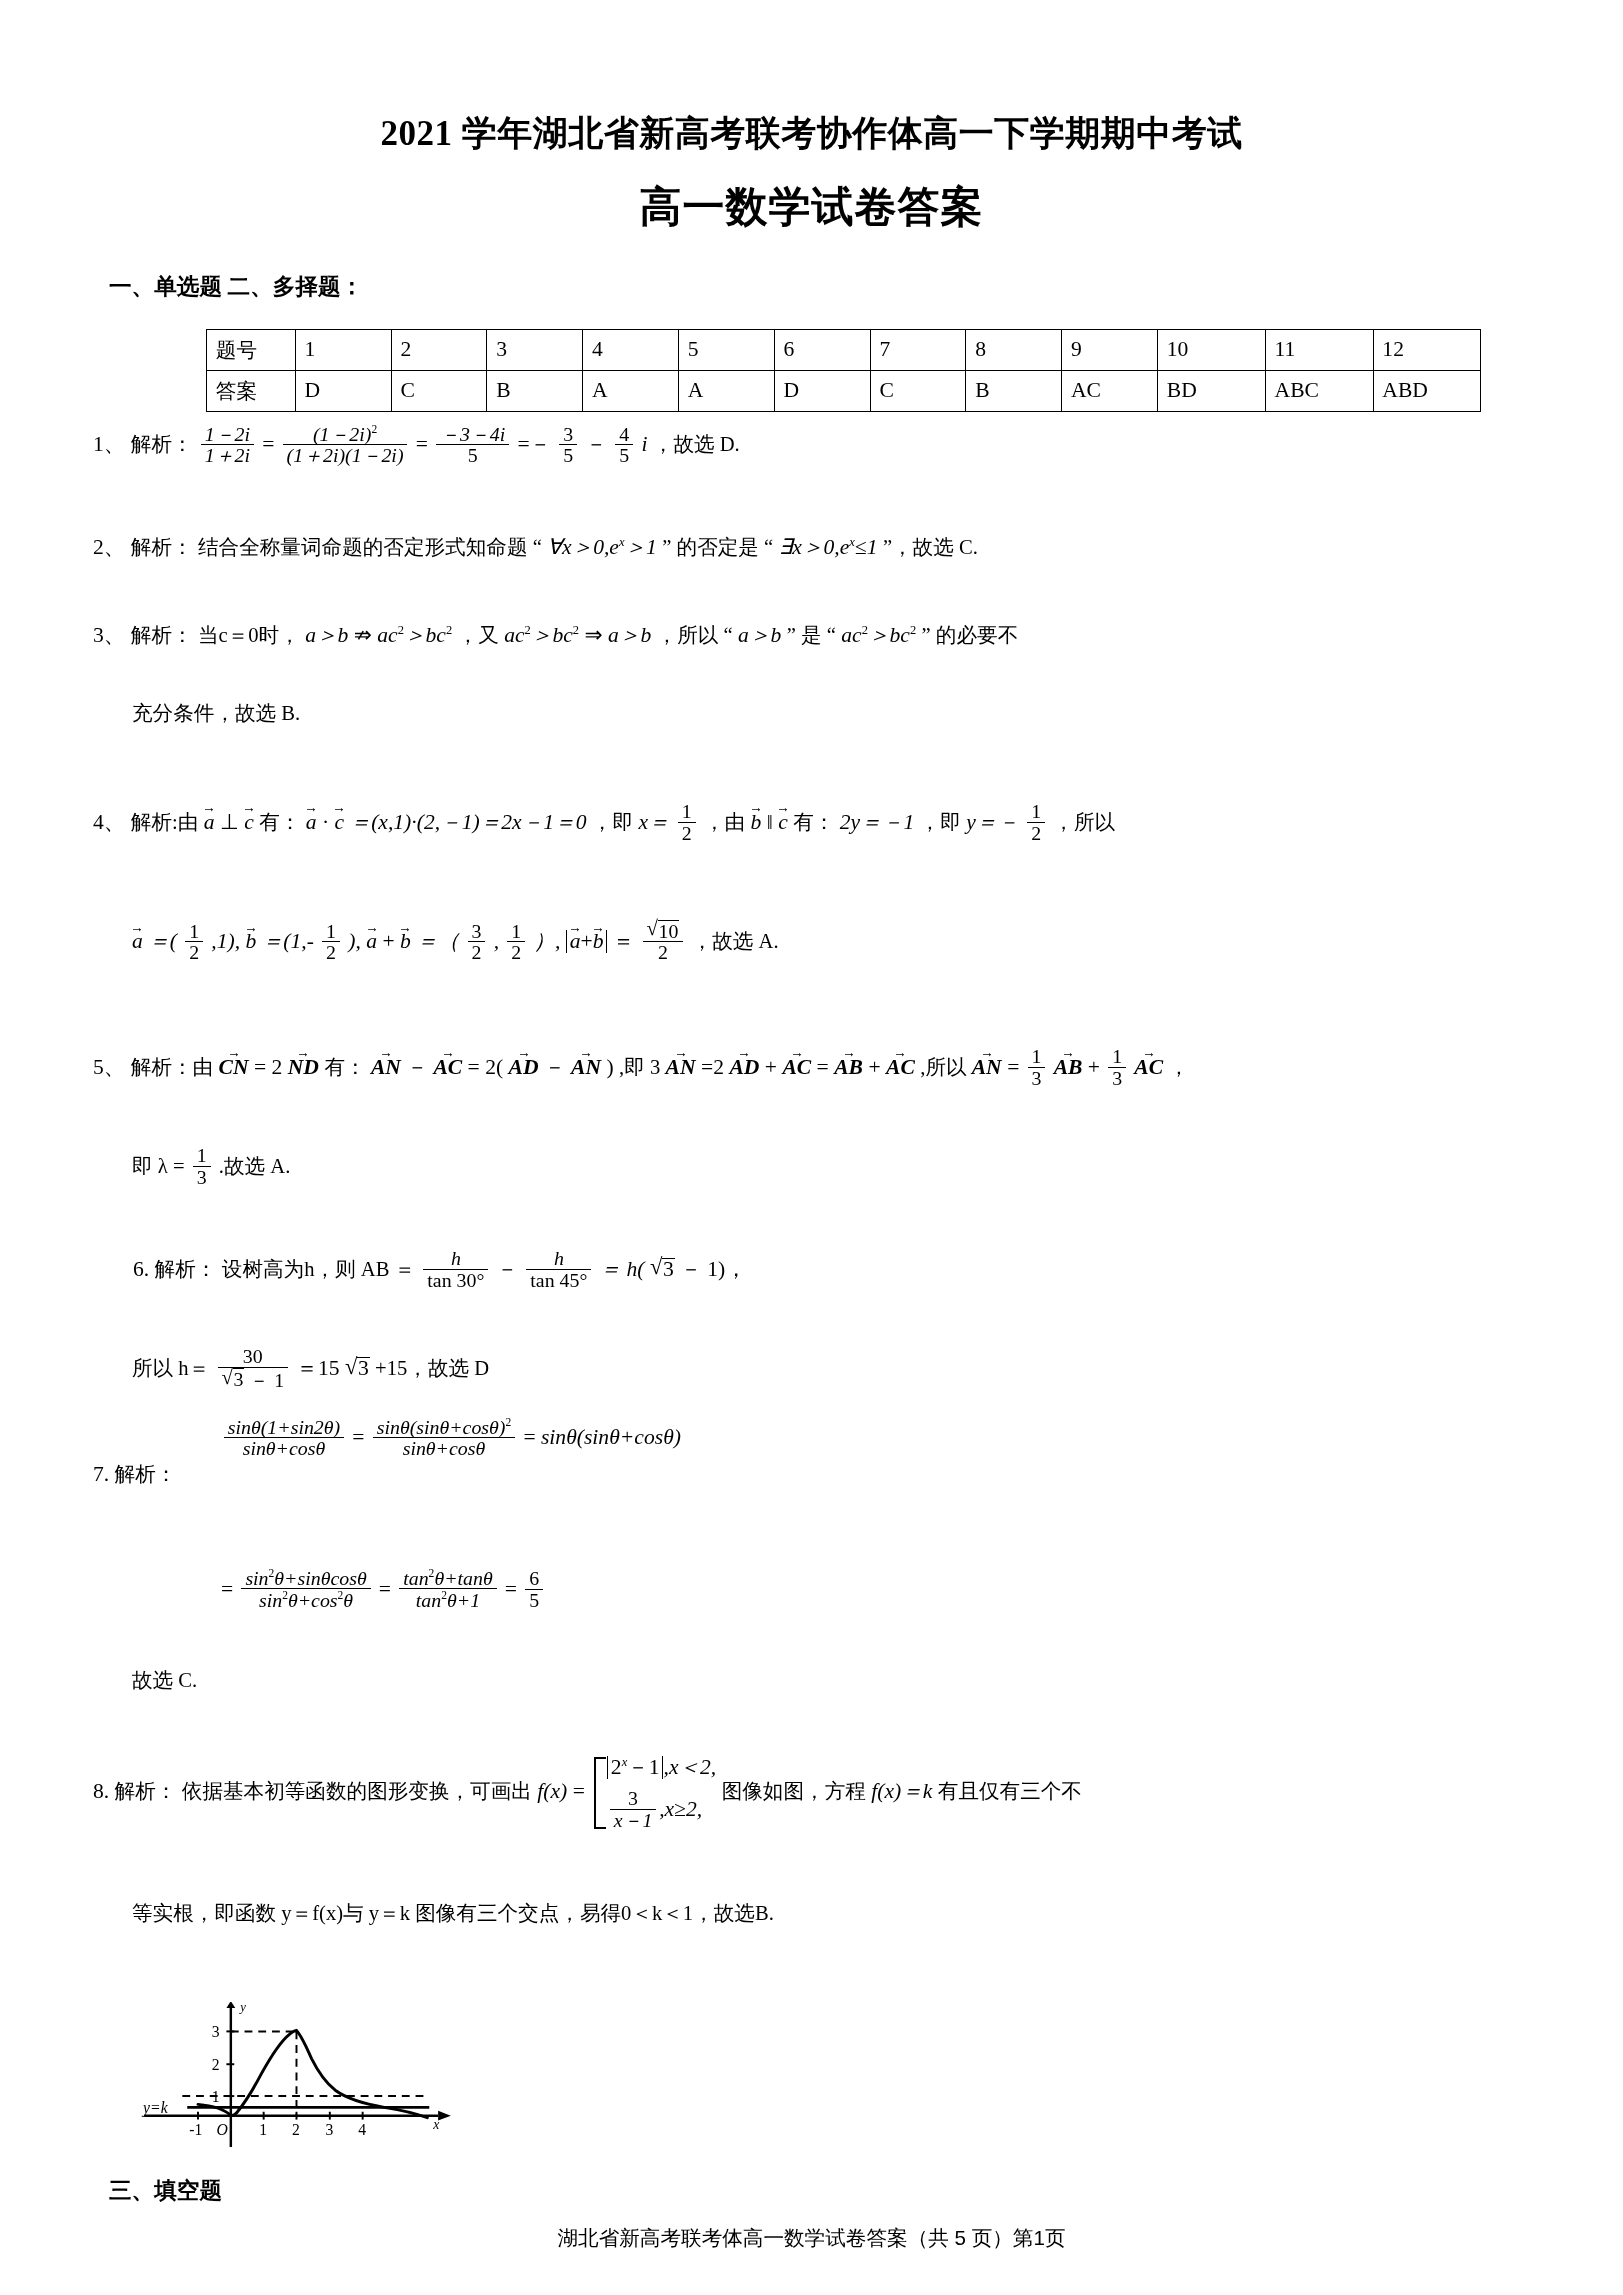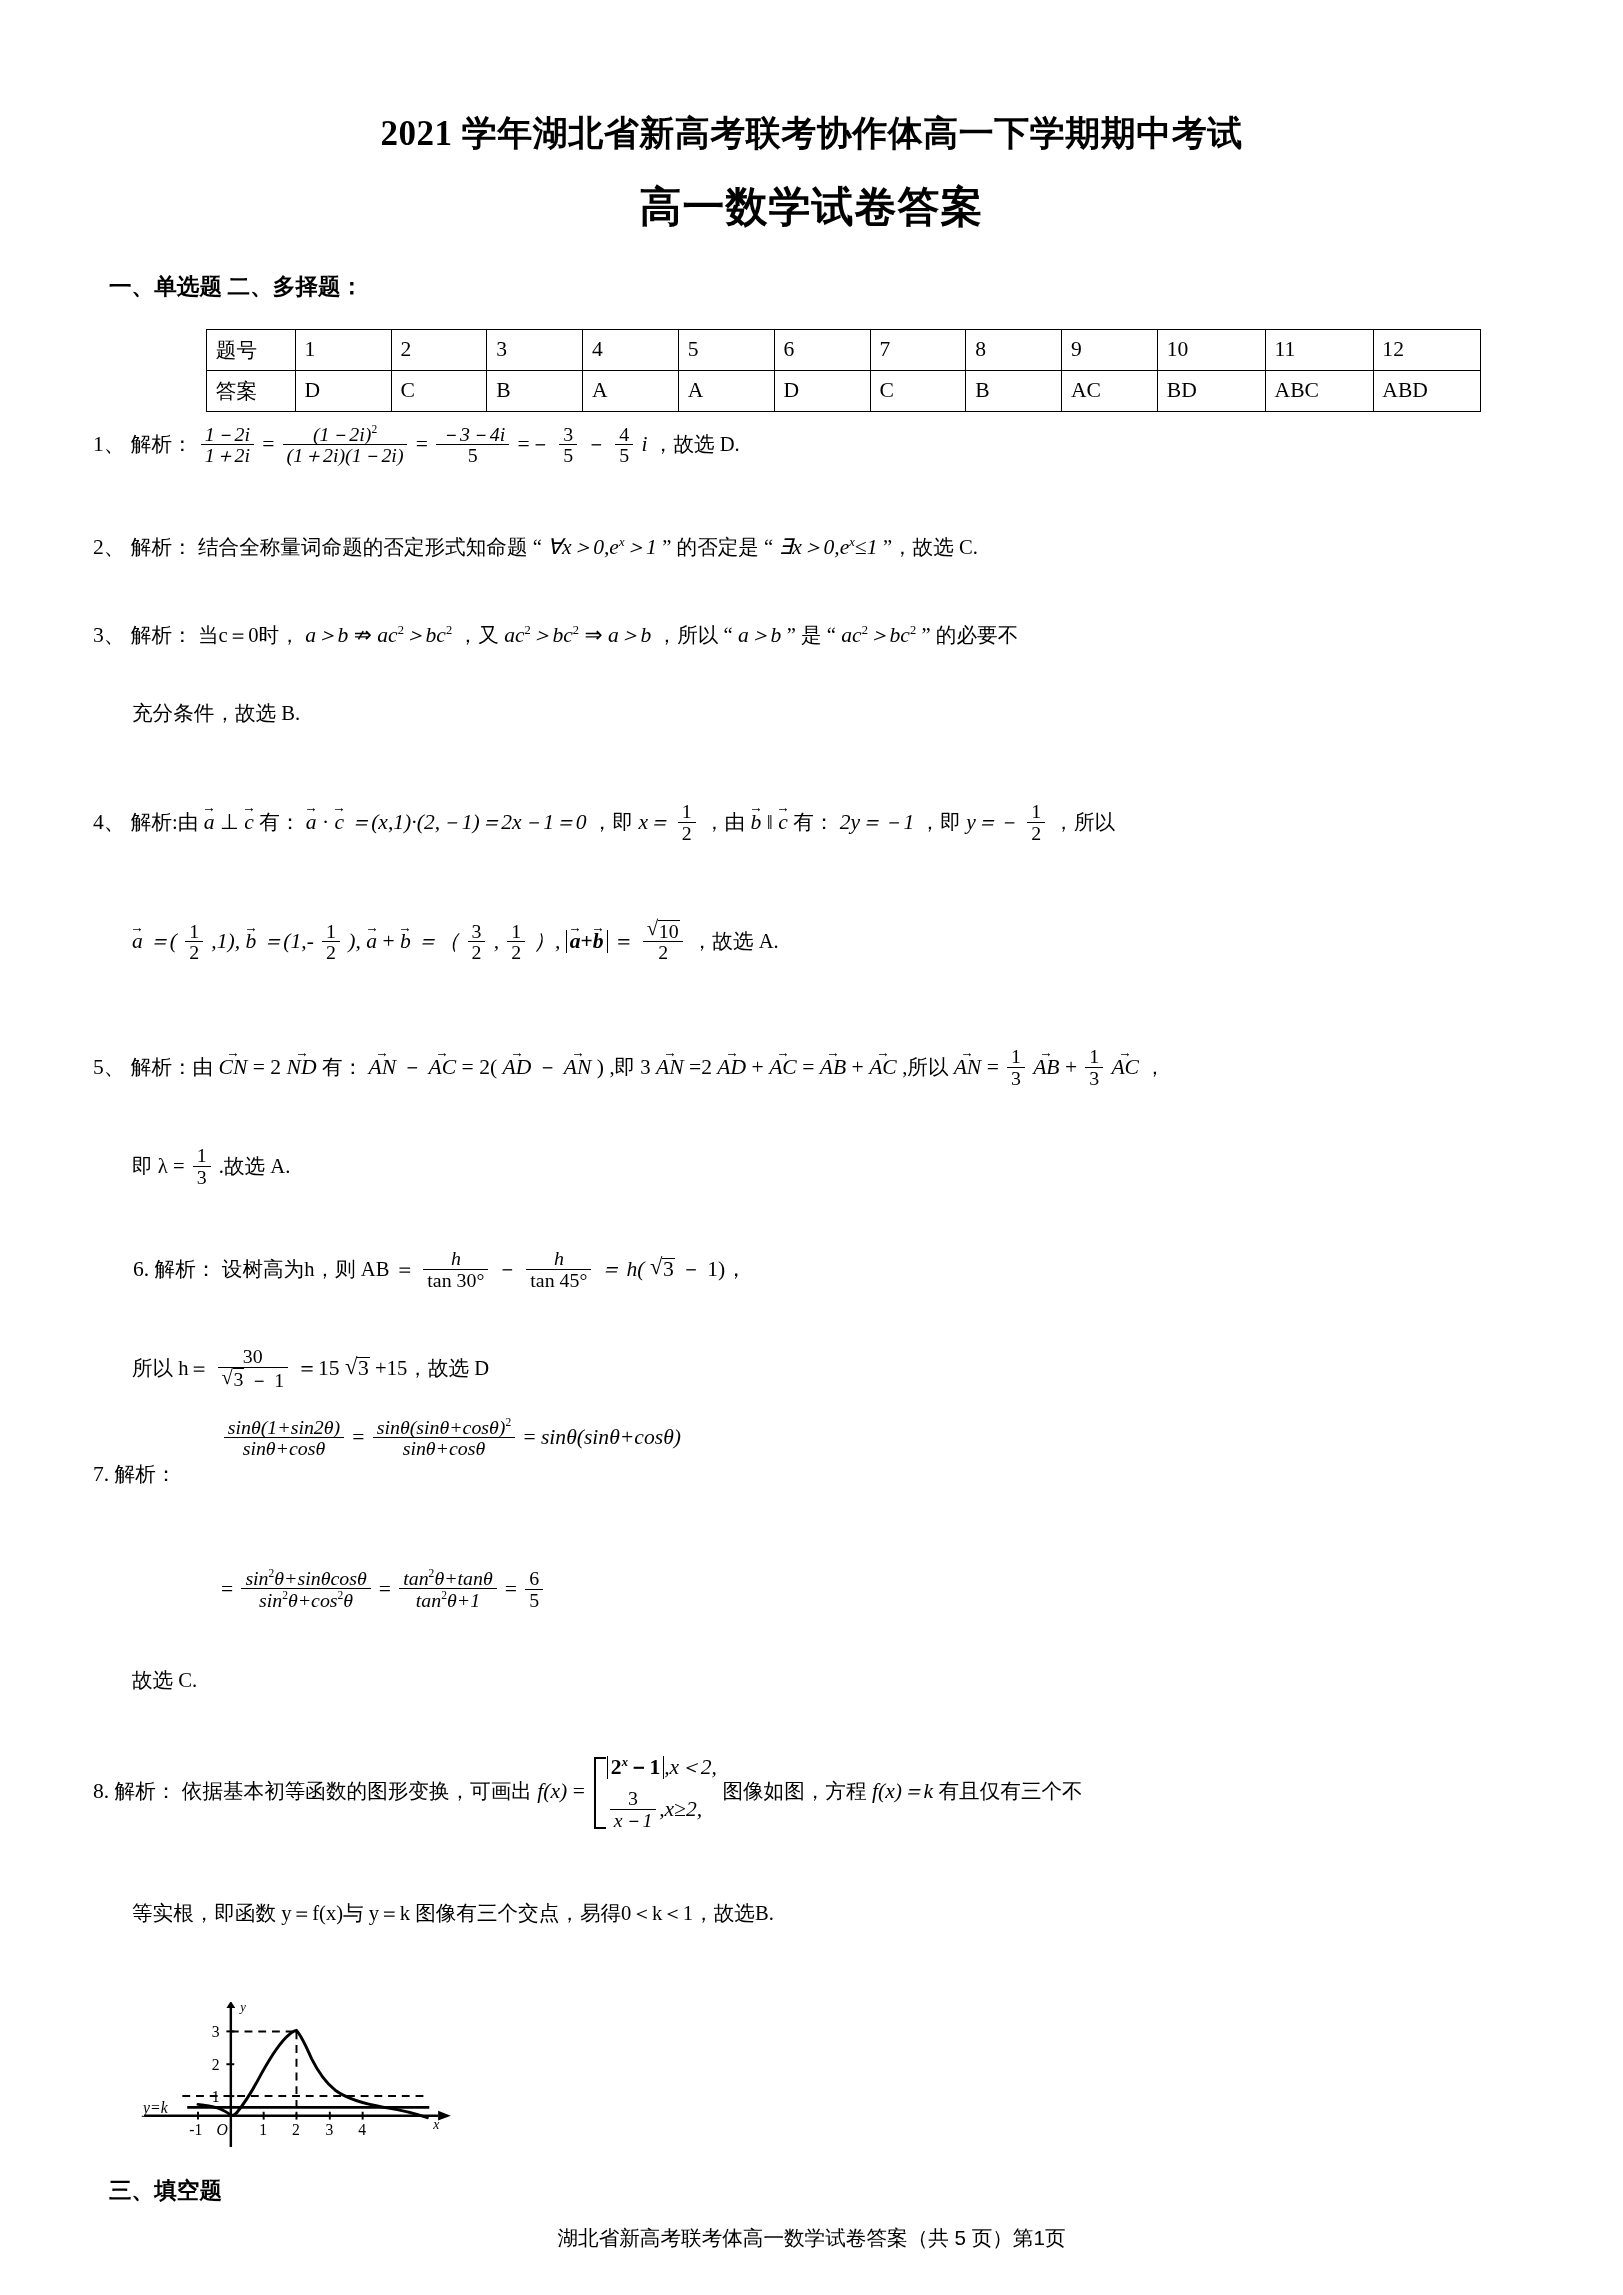--- a/index.html
+++ b/index.html
@@ -119,21 +119,21 @@
   .vec::before {
     content: "\2192";
     position: absolute;
     top: -0.72em;
     left: 50%;
     transform: translateX(-50%) scaleX(0.95);
     font-size: 0.66em;
     font-style: normal;
     line-height: 1;
   }
-  .vecw { letter-spacing: 0; }
+  .vecw { letter-spacing: 0; font-weight: bold; }
 
   .sqrt {
     display: inline-block;
     position: relative;
     padding-left: 0.58em;
     padding-top: 0.5px;
   }
   .sqrt::before {
     content: "\221A";
     position: absolute;
@@ -146,21 +146,20 @@
     border-top: 1.5px solid #000;
     padding: 0 1px 0 0.5px;
     display: inline-block;
   }
 
   .abs {
     display: inline-block;
     border-left: 1.5px solid #000;
     border-right: 1.5px solid #000;
     padding: 0 2.9px;
-    font-weight: bold;
   }
 
   
   .piece {
     display: inline-block;
     vertical-align: middle;
     position: relative;
     padding-left: 16.7px;
     text-align: left;
   }

